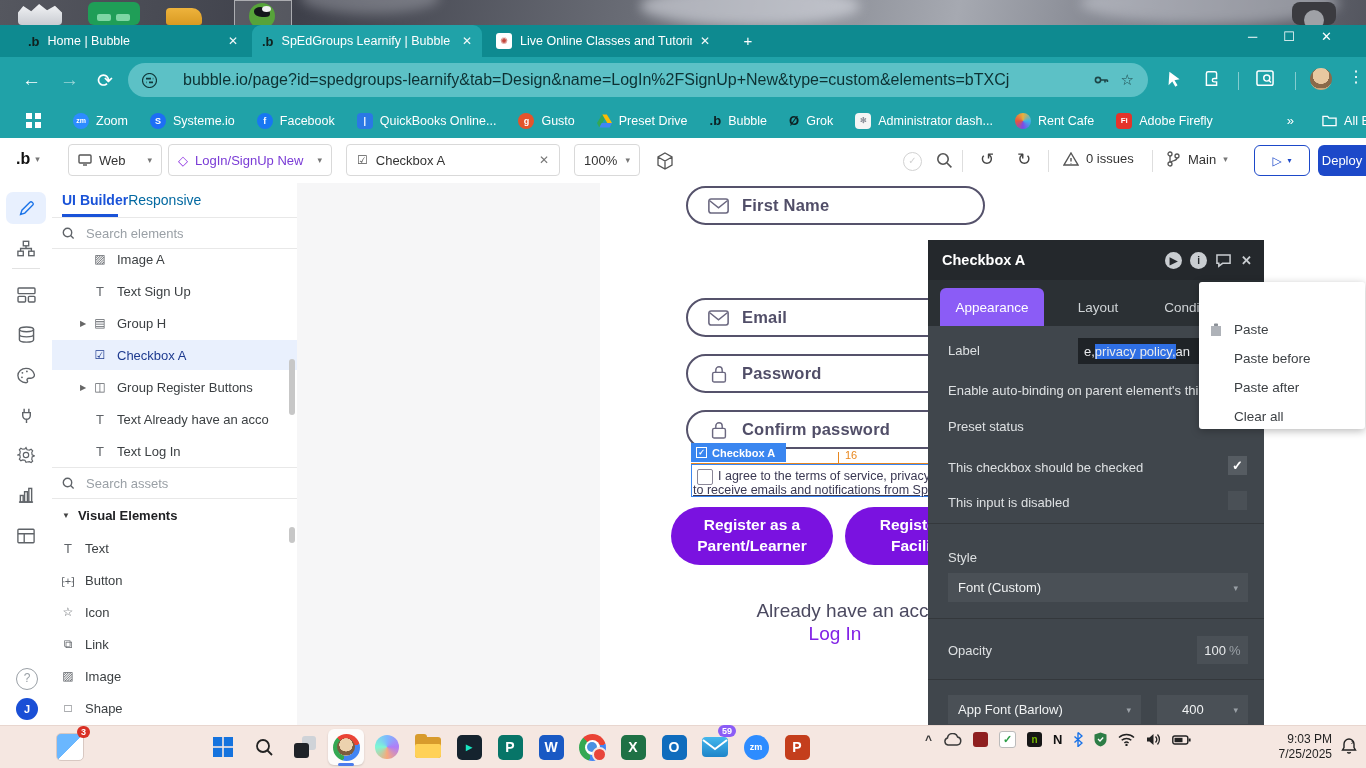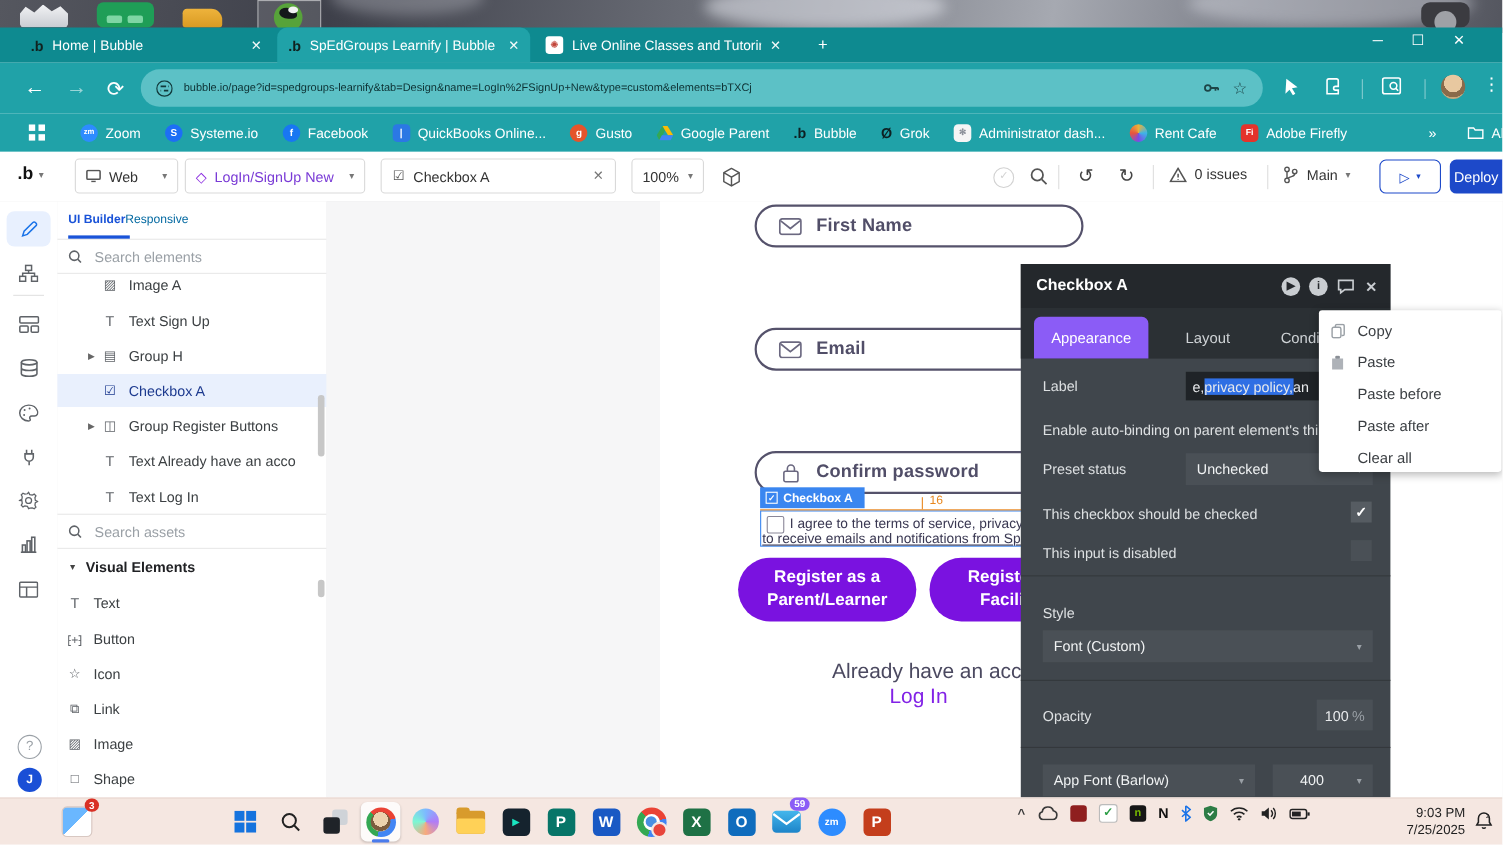--- a/index.html
+++ b/index.html
@@ -15,35 +15,35 @@
   
   #tabstrip{left:0;top:25px;width:1366px;height:32px;background:#0e8a90}
   .tab{position:absolute;top:25px;height:32px;color:#fff;font-size:12.5px;display:flex;align-items:center;padding:0 10px;box-sizing:border-box}
   .tab.active{background:#20a2a8;border-radius:9px 9px 0 0}
   .tab .title{overflow:hidden;white-space:nowrap;flex:1;margin:0 8px}
   .tab .x{font-size:12px;opacity:.95;cursor:default}
   .bfav{font-weight:bold;color:#10221f;background:transparent;font-size:13px}
   #chrometoolbar{left:0;top:57px;width:1366px;height:46px;background:#20a2a8}
   .navic{color:#fff;font-size:19px}
   #urlpill{left:128px;top:63px;width:1020px;height:34px;border-radius:17px;background:#5cc1c6;display:flex;align-items:center;color:#123b3d}
-  #urlpill .url{font-size:10px;color:#0d3133;margin-left:10px;white-space:nowrap;overflow:hidden;flex:1}
+  #urlpill .url{font-size:16px;color:#0d3133;margin-left:26px;white-space:nowrap;overflow:hidden;flex:1}
   #bmbar{left:0;top:103px;width:1366px;height:35px;background:#20a2a8;display:flex;align-items:center;color:#fff}
   .bmitem{display:flex;align-items:center;gap:7px;font-size:12.5px;white-space:nowrap}
   .fav{width:16px;height:16px;border-radius:4px;display:flex;align-items:center;justify-content:center;font-size:9px;font-weight:bold;color:#fff;flex:none}
   .vdiv{width:1px;height:18px;background:rgba(255,255,255,.45)}
   #btoolbar{left:0;top:138px;width:1366px;height:45px;background:#fff;border-bottom:1px solid #e6e6e6}
   .tbox{position:absolute;top:144px;height:32px;border:1px solid #d9d9d9;border-radius:4px;display:flex;align-items:center;box-sizing:border-box;background:#fff;font-size:13px;color:#333}
   .chev{font-size:9px;color:#777;margin-left:auto}
   .tico{color:#555}
   
   #rail{left:0;top:183px;width:52px;height:542px;background:#fff;border-right:1px solid #ececec}
   .railic{position:absolute;left:10px;width:32px;height:30px;display:flex;align-items:center;justify-content:center;color:#5f6368}
   
   #epanel{left:52px;top:183px;width:245px;height:542px;background:#fff;border-right:1px solid #e4e4e4;overflow:hidden}
-  .etab{font-size:11px}
+  .etab{font-size:14px}
   .treerow{position:absolute;left:0;width:245px;height:30px;display:flex;align-items:center;font-size:13px;color:#3c4043}
   .treeic{width:16px;text-align:center;color:#5f6368;font-size:12px;margin-right:9px;flex:none}
   .caret{position:absolute;font-size:8px;color:#666}
   .srow{position:absolute;left:0;width:245px;display:flex;align-items:center}
   .sinput{border:none;outline:none;font-size:13px;color:#333;width:150px;background:transparent;font-family:"Liberation Sans",sans-serif}
   .sinput::placeholder{color:#9aa0a6}
   .thumb{position:absolute;width:6px;background:#c7c7c7;border-radius:3px}
   
   #canvas{left:297px;top:183px;width:1069px;height:542px;background:#f6f6f7}
   #page{position:absolute;left:303px;top:0;width:766px;height:542px;background:#fff}
@@ -206,21 +206,21 @@
       <span>Gusto</span>
       </span>
     <span class="bmitem" style="margin-right:22px">
       <span>
           <svg width="15" height="14" viewBox="0 0 16 14">
             <path d="M5.5 0h5L16 9h-5z" fill="#fbbc04"></path>
             <path d="M5.5 0L0 9l2.5 5L8 5z" fill="#34a853"></path>
             <path d="M16 9l-2.5 5H2.5L5 9z" fill="#4285f4"></path>
           </svg>
         </span>
-      <span>Google Parent</span>
+      <span>Preset Drive</span>
       </span>
     <span class="bmitem" style="margin-right:22px">
       <span style="font-weight:bold;color:#0d2022;font-size:13px">.b</span>
       <span>Bubble</span>
       </span>
     <span class="bmitem" style="margin-right:22px">
       <span style="font-weight:bold;color:#0d2022;font-size:13px">Ø</span>
       <span>Grok</span>
       </span>
     <span class="bmitem" style="margin-right:22px">
@@ -502,20 +502,29 @@
     </div>
     <div class="pill" style="top:115px">
       <span style="margin:0 13px 0 20px">
           <svg width="21" height="16" viewBox="0 0 24 18">
             <rect x="1" y="1" width="22" height="16" rx="2.5" fill="none" stroke="#6b6880" stroke-width="1.8"></rect>
             <path d="M2 3l10 8L22 3" fill="none" stroke="#6b6880" stroke-width="1.8"></path>
           </svg>
         </span>
       <span class="lbl">Email</span>
     </div>
+    <div class="pill" style="top:171px">
+      <span style="margin:0 15px 0 23px">
+          <svg width="16" height="18" viewBox="0 0 20 22">
+            <rect x="2" y="9" width="16" height="12" rx="2" fill="none" stroke="#6b6880" stroke-width="1.8"></rect>
+            <path d="M6 9V6a4 4 0 0 1 8 0v3" fill="none" stroke="#6b6880" stroke-width="1.8"></path>
+          </svg>
+        </span>
+      <span class="lbl">Password</span>
+    </div>
     <div class="pill" style="top:227px">
       <span style="margin:0 15px 0 23px">
           <svg width="16" height="18" viewBox="0 0 20 22">
             <rect x="2" y="9" width="16" height="12" rx="2" fill="none" stroke="#6b6880" stroke-width="1.8"></rect>
             <path d="M6 9V6a4 4 0 0 1 8 0v3" fill="none" stroke="#6b6880" stroke-width="1.8"></path>
           </svg>
         </span>
       <span class="lbl">Confirm password</span>
     </div>
 
@@ -569,24 +578,20 @@
         </div>
     </div>
     <div class="ab plabel" style="left:20px;top:103px">Label</div>
     <div class="ab fx" style="left:150px;top:98px;width:170px;height:26px;background:#1f2327;padding:0 6px;box-sizing:border-box;font-size:13px;overflow:hidden;white-space:nowrap">
       <span>e, </span>
         <span style="background:#2f6fe4">privacy policy,</span>
         <span> an</span>
     </div>
     <div class="ab plabel nw" style="left:20px;top:143px;width:300px;overflow:hidden">Enable auto-binding on parent element's thi</div>
     <div class="ab plabel" style="left:20px;top:179px">Preset status</div>
-    <div class="pdrop" style="left:150px;top:172px;width:170px">
-      <span>Unchecked</span>
-      <span class="chev" style="margin-left:auto">▾</span>
-    </div>
     <div class="ab plabel" style="left:20px;top:220px">This checkbox should be checked</div>
     <div class="pcheck" style="left:300px;top:216px">✓</div>
     <div class="ab plabel" style="left:20px;top:255px">This input is disabled</div>
     <div class="pcheck" style="left:300px;top:251px;background:#4a5056"></div>
     <div class="pdivider" style="top:283px"></div>
     <div class="ab plabel" style="left:20px;top:310px">Style</div>
     <div class="pdrop" style="left:20px;top:333px;width:300px">
       <span>Font (Custom)</span>
       <span class="chev" style="margin-left:auto">▾</span>
     </div>
@@ -601,29 +606,20 @@
       <span>App Font (Barlow)</span>
       <span class="chev" style="margin-left:auto">▾</span>
     </div>
     <div class="pdrop" style="left:229px;top:455px;width:91px">
       <span style="margin:0 auto">400</span>
       <span class="chev">▾</span>
     </div>
   </div>
 
   <div class="ab" id="cmenu">
-    <div class="citem" style="top:4px">
-      <span class="cic">
-          <svg width="13" height="14" viewBox="0 0 13 14">
-            <rect x="1" y="3.5" width="8" height="9.5" rx="1.5" fill="none" stroke="#9aa0a6" stroke-width="1.3"></rect>
-            <path d="M4 3.5V2.2A1.2 1.2 0 0 1 5.2 1H10.8A1.2 1.2 0 0 1 12 2.2v7.6a1.2 1.2 0 0 1-1.2 1.2H9.5" fill="none" stroke="#9aa0a6" stroke-width="1.3"></path>
-          </svg>
-        </span>
-      <span>Copy</span>
-    </div>
     <div class="citem" style="top:33px">
       <span class="cic">
           <svg width="12" height="14" viewBox="0 0 12 14">
             <path d="M4 1h4v2h3v10H1V3h3z" fill="#aeb2b8"></path>
             <rect x="4" y="0.5" width="4" height="2.4" rx="0.8" fill="#8a8f96"></rect>
           </svg>
         </span>
       <span>Paste</span>
     </div>
     <div class="citem" style="top:62px">

